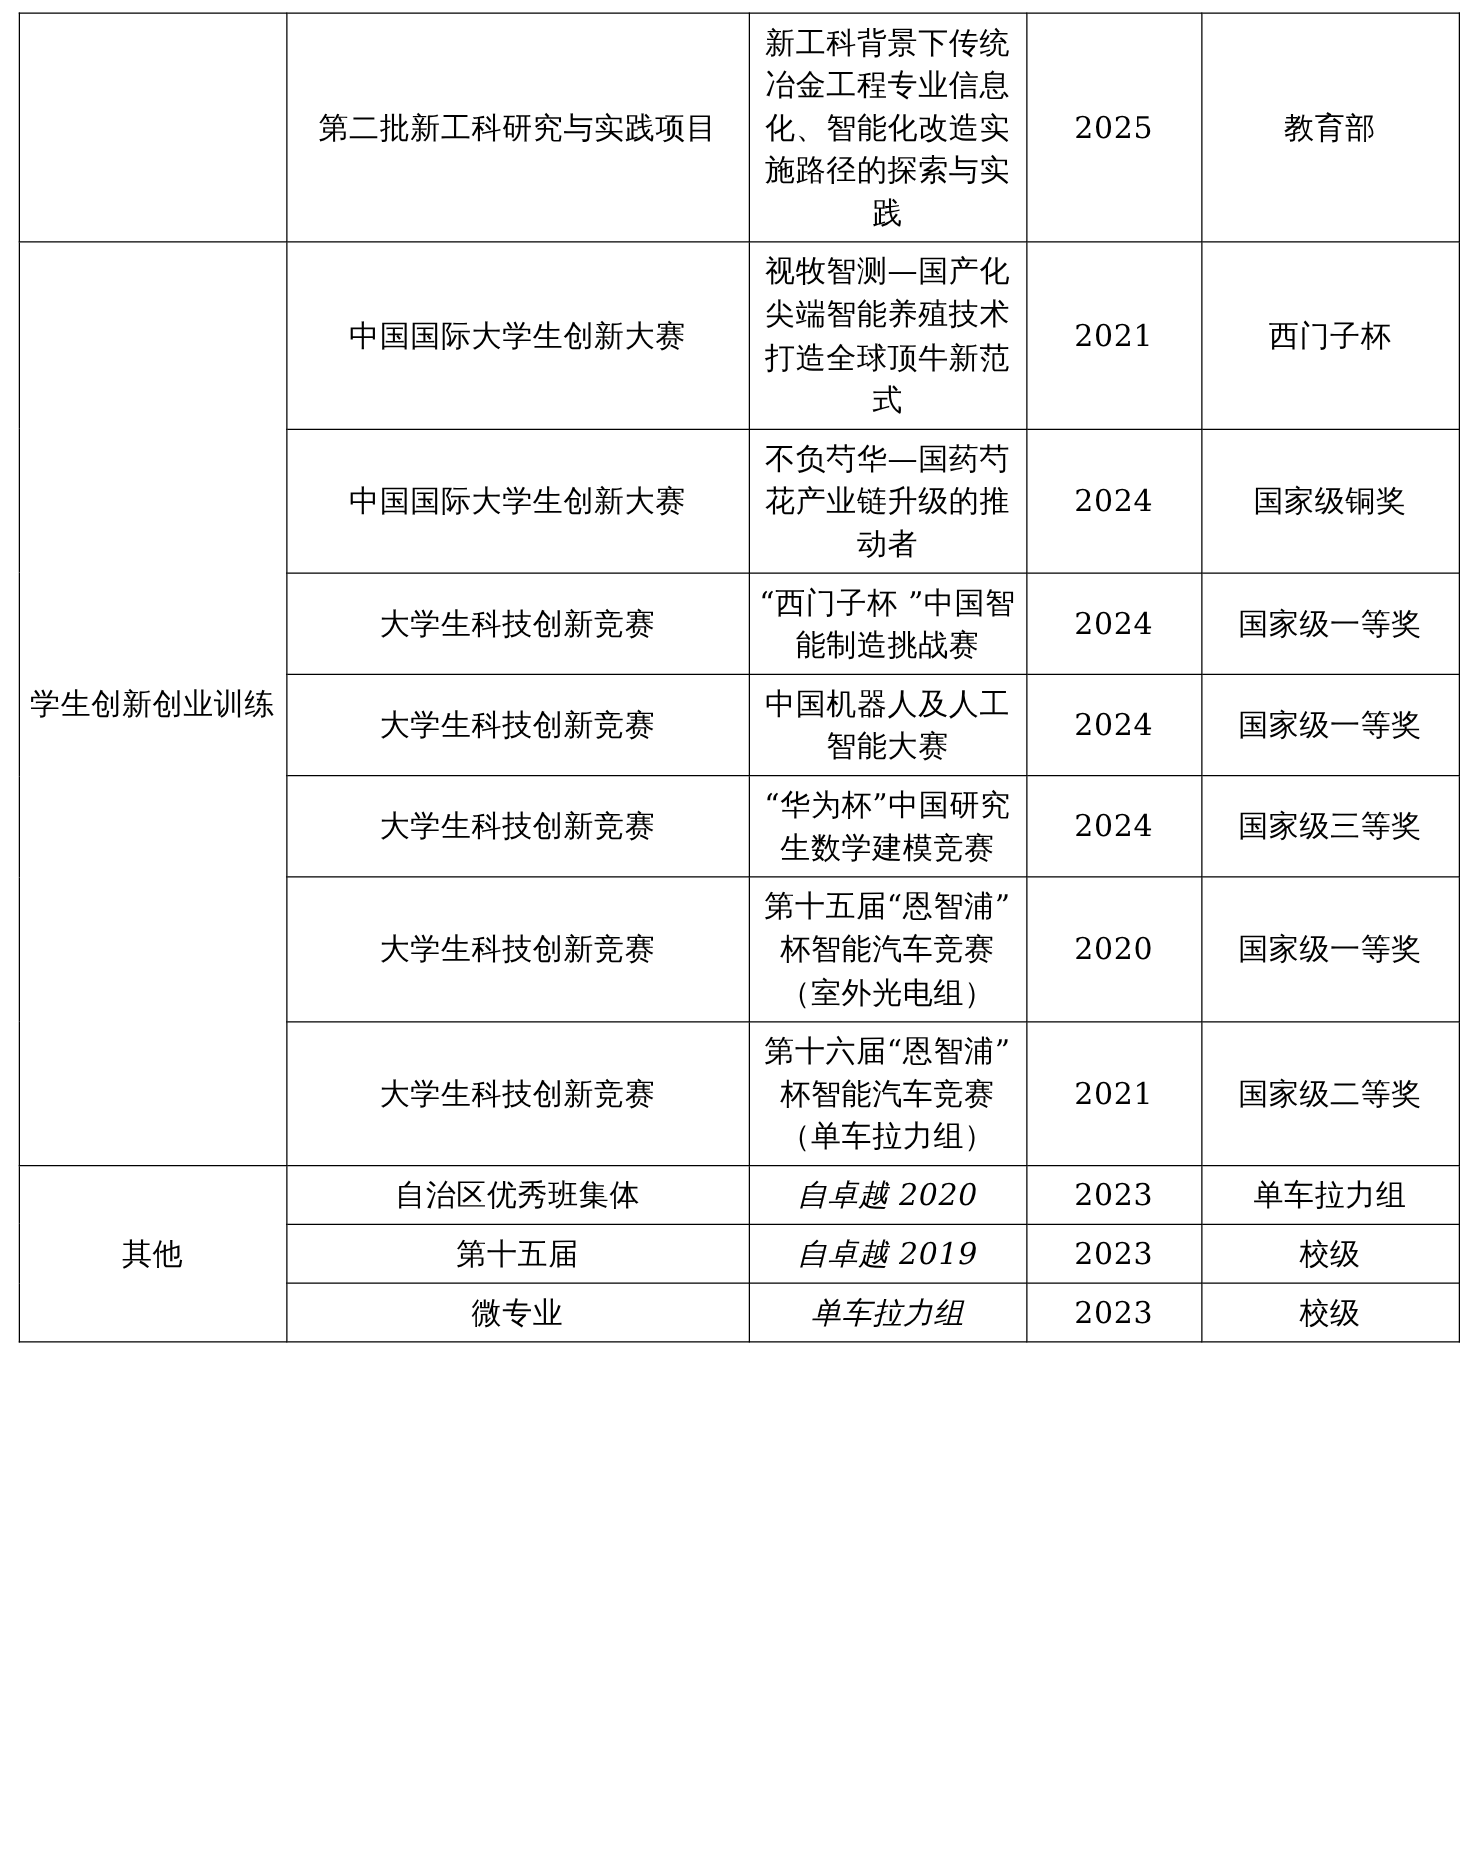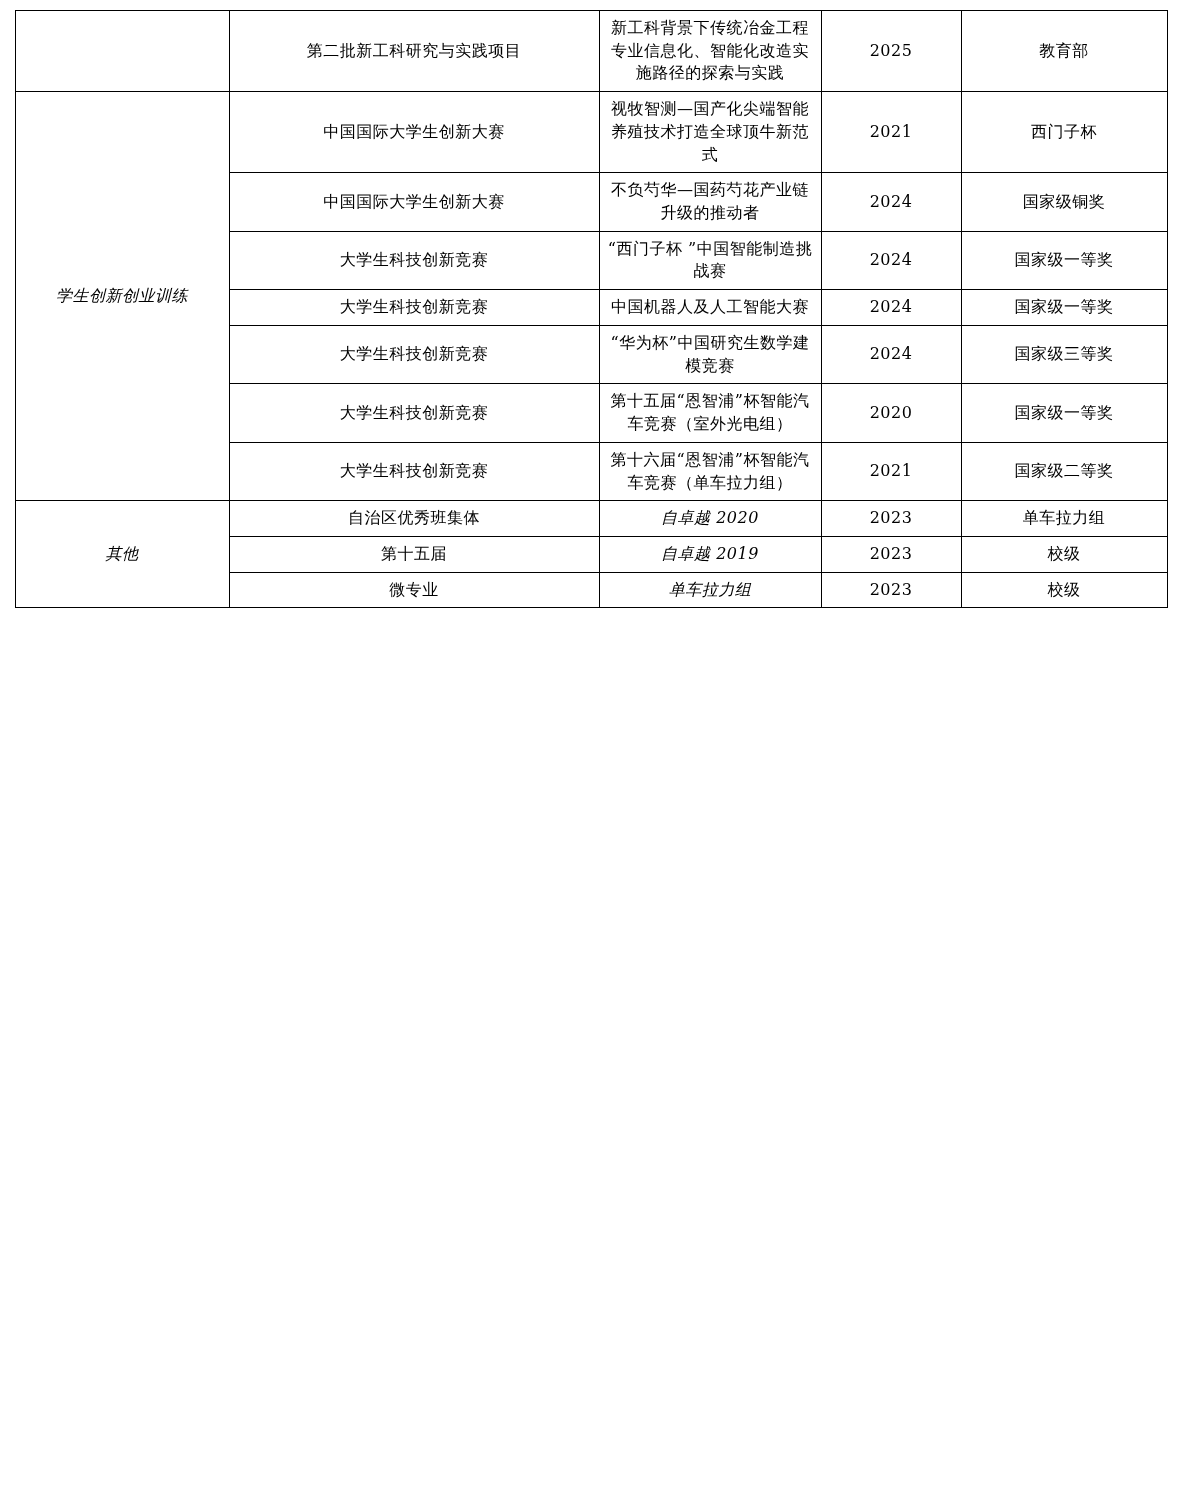--- a/index.html
+++ b/index.html
@@ -25,37 +25,36 @@
     border-collapse: collapse;
     table-layout: fixed;
     width: 1152px;
     margin: 0 auto;
   }
   table.doc-table td {
     border: 1px solid #000000;
     padding: 6px 6px;
     text-align: center;
     vertical-align: middle;
-    font-size: 16px;
+    font-size: 24px;
     line-height: 1.42;
     letter-spacing: 0.5px;
     word-break: break-all;
     font-family: "DejaVu Serif", "Liberation Serif", serif;
   }
   
   col.c-cat { width: 214px; }
   col.c-name { width: 370px; }
   col.c-proj { width: 222px; }
   col.c-year { width: 140px; }
   col.c-level { width: 206px; }
 
   td.cat-cell {
     font-size: 25px;
     line-height: 1.5;
-    font-style: italic;
   }
   td.proj-cell {
     text-align: left;
     padding-left: 8px;
     padding-right: 4px;
     line-height: 1.45;
   }
   td.proj-cell.center {
     text-align: center;
     font-style: italic;

